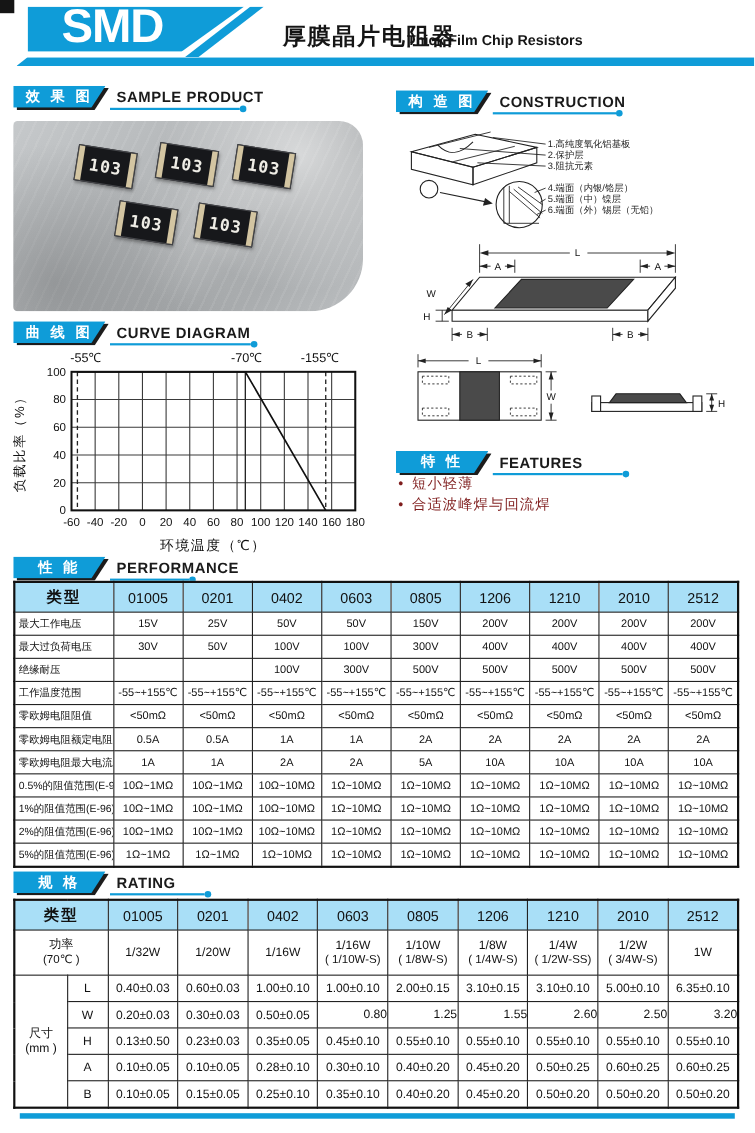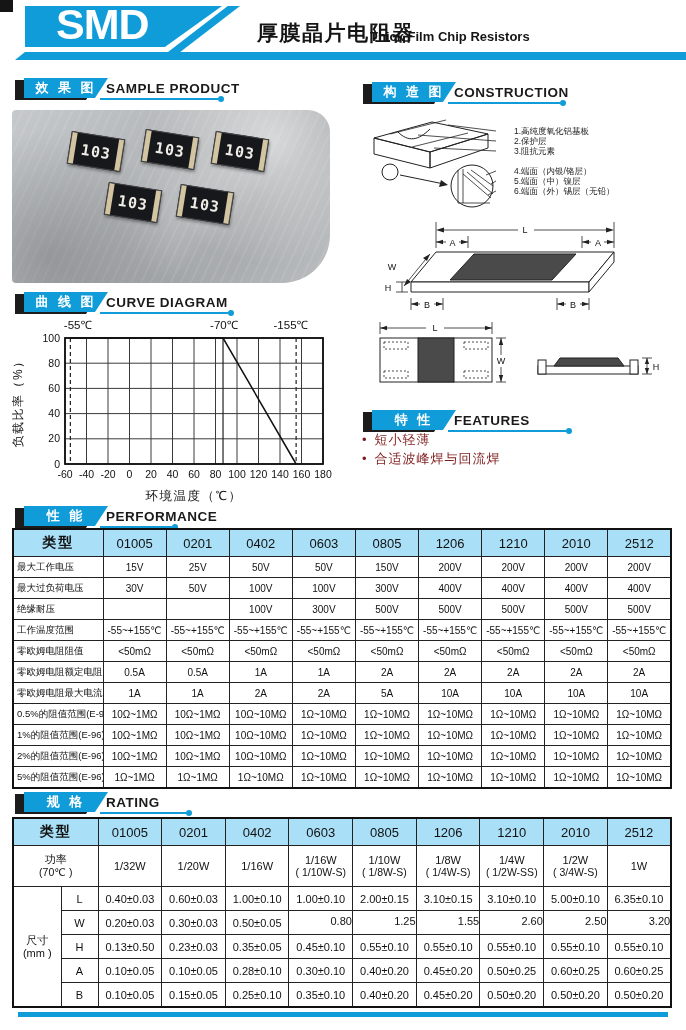--- a/index.html
+++ b/index.html
@@ -17,21 +17,21 @@
           clip-path:polygon(83% 0,100% 0,17% 100%,0 100%);}
   .hbar{position:absolute;left:15px;top:52px;width:671px;height:8px;background:var(--accent);
         clip-path:polygon(10px 0,100% 0,100% 100%,0 100%);}
   .title-cn{position:absolute;left:224px;top:19px;font-size:21px;font-weight:bold;letter-spacing:1.5px;color:#151515;white-space:nowrap;margin-left:33px;}
   .title-en{position:absolute;left:370px;top:29px;font-size:13px;font-weight:bold;color:#151515;white-space:nowrap;}
 
   
   .sec{position:absolute;height:24px;}
   .sec .sh{position:absolute;left:3px;top:2px;width:84px;height:20px;background:#1c1c1c;
            clip-path:polygon(0 0,100% 0,calc(100% - 13px) 100%,0 100%);}
-  .sec .box{position:absolute;left:12px;top:0;width:84px;height:20px;background:var(--accent);color:#fff;
+  .sec .box{position:absolute;left:0;top:0;width:84px;height:20px;background:var(--accent);color:#fff;
             font-size:13px;font-weight:bold;letter-spacing:3px;text-align:center;line-height:20px;
             clip-path:polygon(0 0,100% 0,calc(100% - 13px) 100%,0 100%);white-space:nowrap;}
   .sec .en{position:absolute;left:94px;top:3px;font-size:13.5px;font-weight:bold;color:#1a1a1a;
            letter-spacing:.5px;white-space:nowrap;}
   .sec .line{position:absolute;left:88px;top:20px;height:2px;background:var(--accent);}
   .sec .dot{position:absolute;top:18px;width:6px;height:6px;border-radius:50%;background:var(--accent);}
 
   
   .photo{position:absolute;left:12px;top:110px;width:318px;height:173px;
          border-radius:4px 22px 48px 4px;
@@ -43,21 +43,21 @@
            linear-gradient(135deg,#c6c9cb 0%,#b4b7b9 38%,#a2a5a7 68%,#bcbfc1 100%);}
   .chip{position:absolute;width:52px;height:31px;background:#17181b;border:1px solid #45464a;
         display:flex;align-items:center;justify-content:center;transform:rotate(9deg);
         box-shadow:1px 2px 3px rgba(40,40,40,.45);}
   .chip::before,.chip::after{content:"";position:absolute;top:0;bottom:0;width:5px;background:#d3c5a2;}
   .chip::before{left:0;} .chip::after{right:0;}
   .chip span{font-family:"DejaVu Sans Mono",monospace;font-weight:bold;font-size:15px;color:#efede6;letter-spacing:1px;}
 
   
   .cons-svg{position:absolute;}
-  .cons-labels{position:absolute;left:498px;font-size:8.5px;line-height:10px;color:#222;white-space:nowrap;margin-left:16px;}
+  .cons-labels{position:absolute;left:498px;font-size:8.5px;line-height:10px;color:#222;white-space:nowrap;}
   svg .ln{stroke:#222;stroke-width:1;fill:none;}
   svg .thin{stroke:#222;stroke-width:.8;fill:none;}
   svg .dk{fill:#4a4a4a;stroke:#222;stroke-width:1;}
   svg .wt{fill:#fff;stroke:#222;stroke-width:1;}
   svg .dim{font-size:9px;fill:#111;font-family:"Liberation Sans",sans-serif;}
 
   
   .features{position:absolute;left:362px;top:430px;list-style:none;margin:0;padding:0;}
   .features li{font-size:13px;letter-spacing:1px;line-height:19px;color:#7f1d1d;white-space:nowrap;}
   .features li::before{content:"•";margin-right:7px;font-size:13px;}

